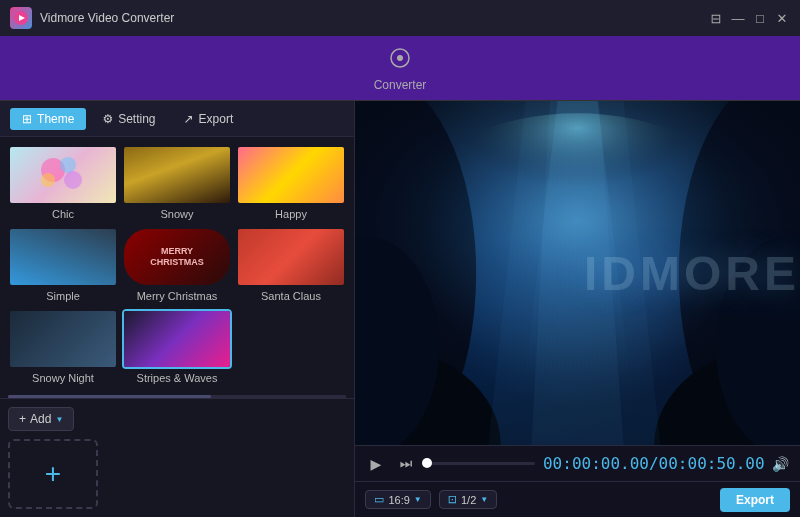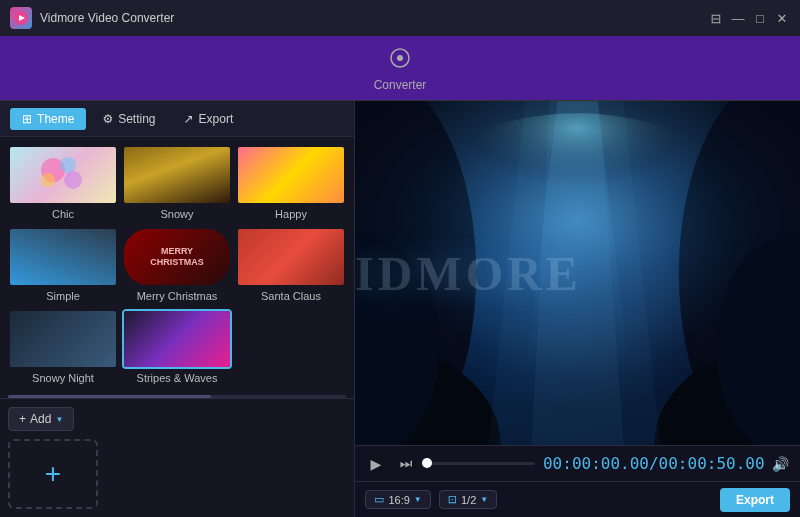--- a/index.html
+++ b/index.html
@@ -215,22 +215,21 @@
       overflow: hidden;
     }
 
     
     .preview-scene {
       width: 100%;
       height: 100%;
       position: relative;
       display: flex;
       align-items: center;
-      justify-content: flex-start;
-      font-family: Liberation Serif, serif;
+      justify-content: flex-end;
     }
     .preview-bg {
       position: absolute;
       inset: 0;
       background: 
         radial-gradient(ellipse at 50% 30%, rgba(100,180,255,0.3) 0%, transparent 60%),
         radial-gradient(ellipse at 30% 60%, rgba(0,80,160,0.2) 0%, transparent 50%),
         linear-gradient(180deg, #051020 0%, #0a2040 40%, #051530 100%);
     }
     .cave-overlay {

